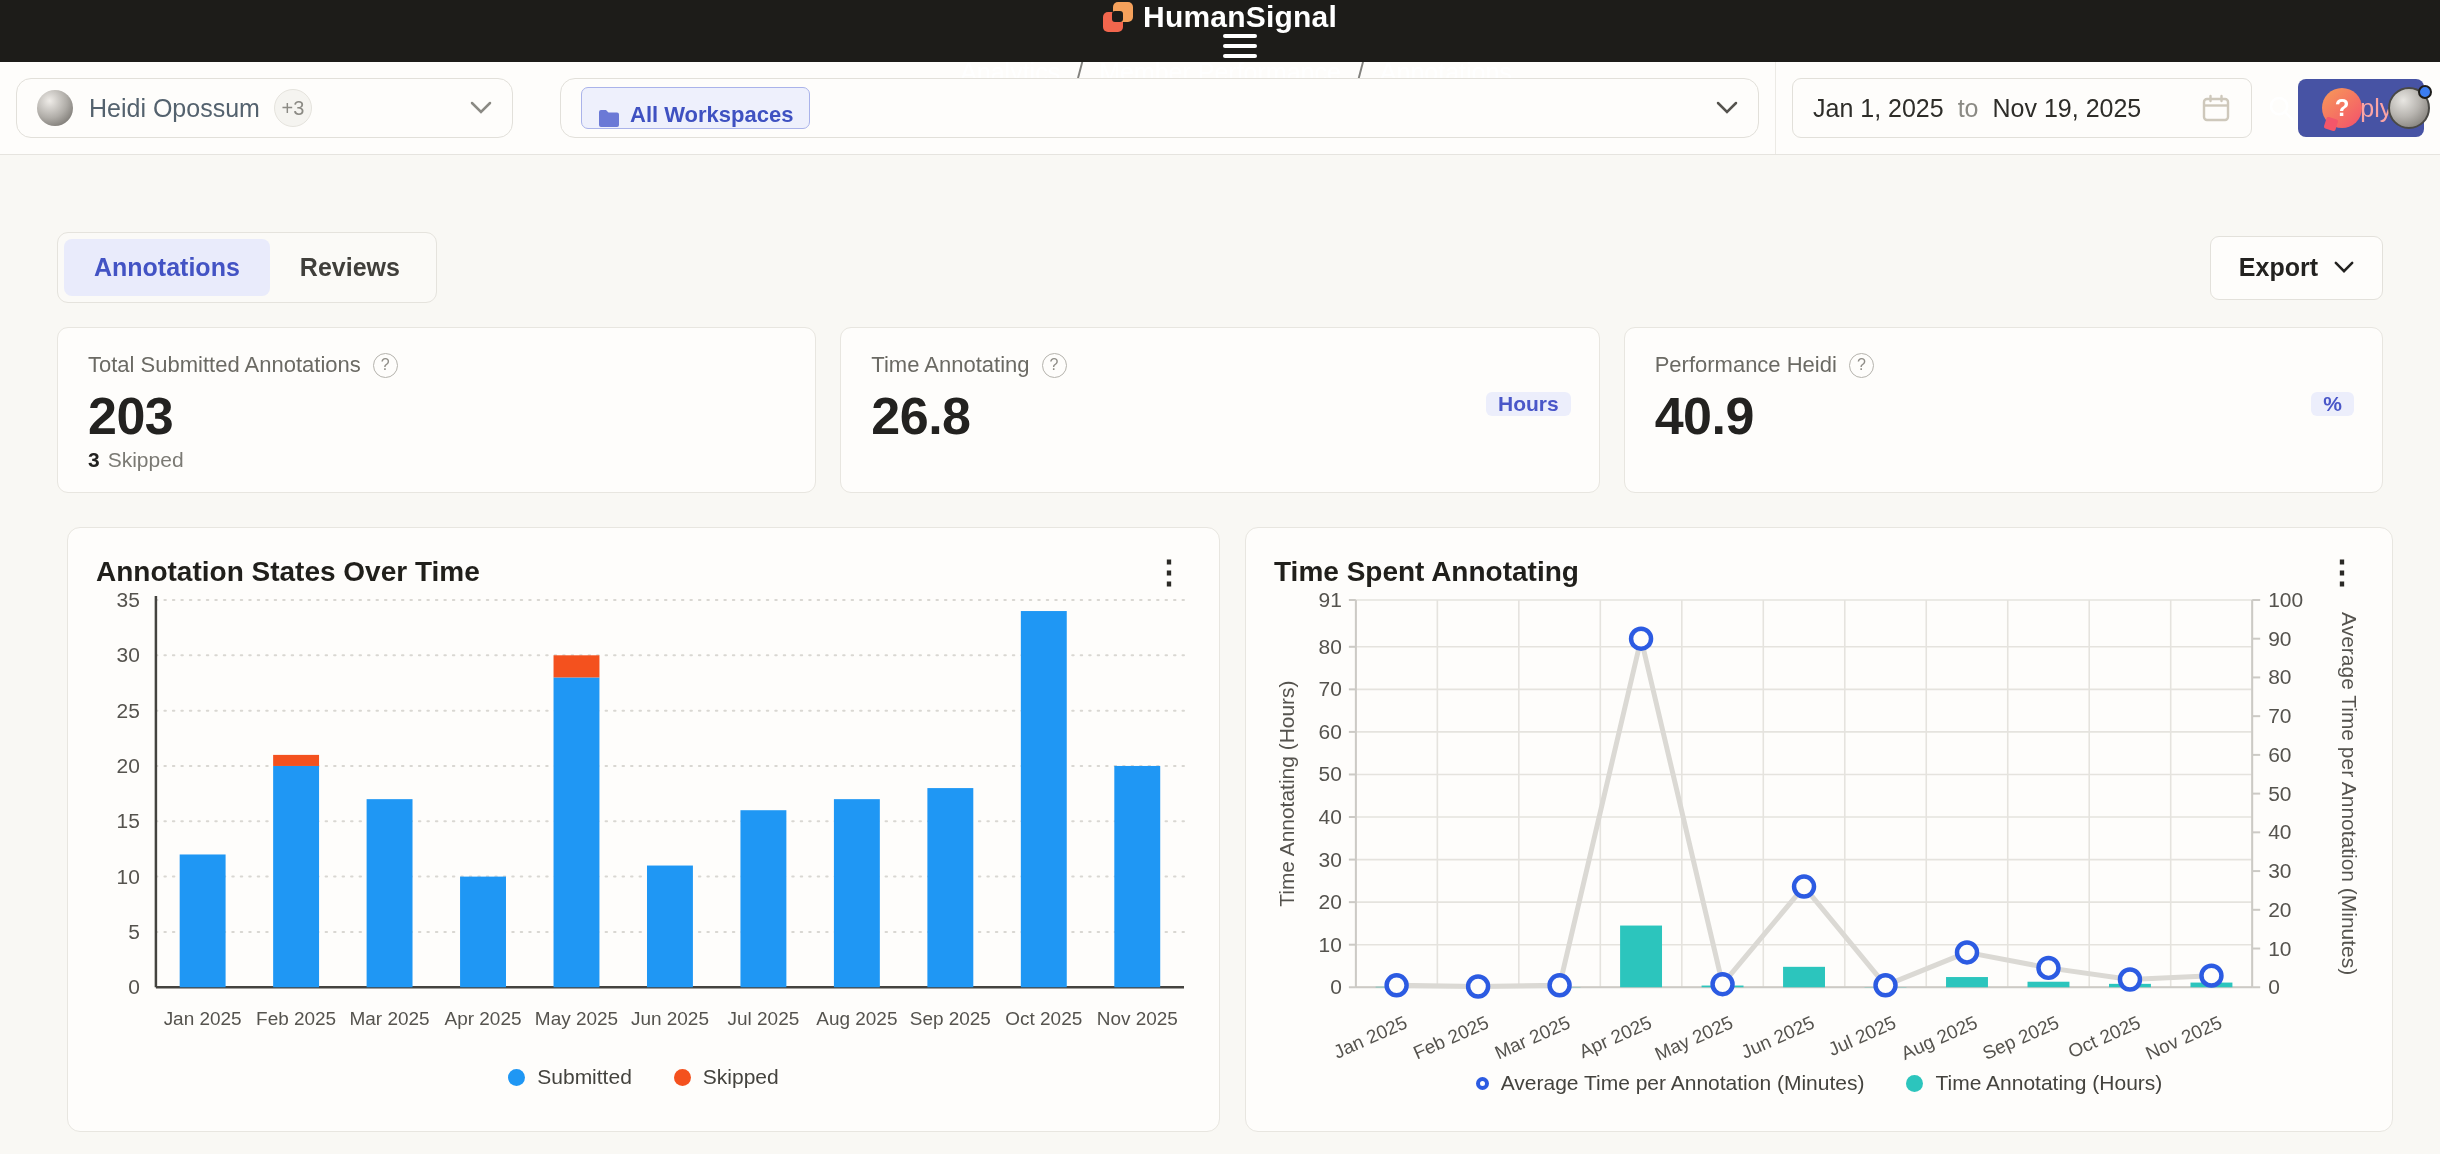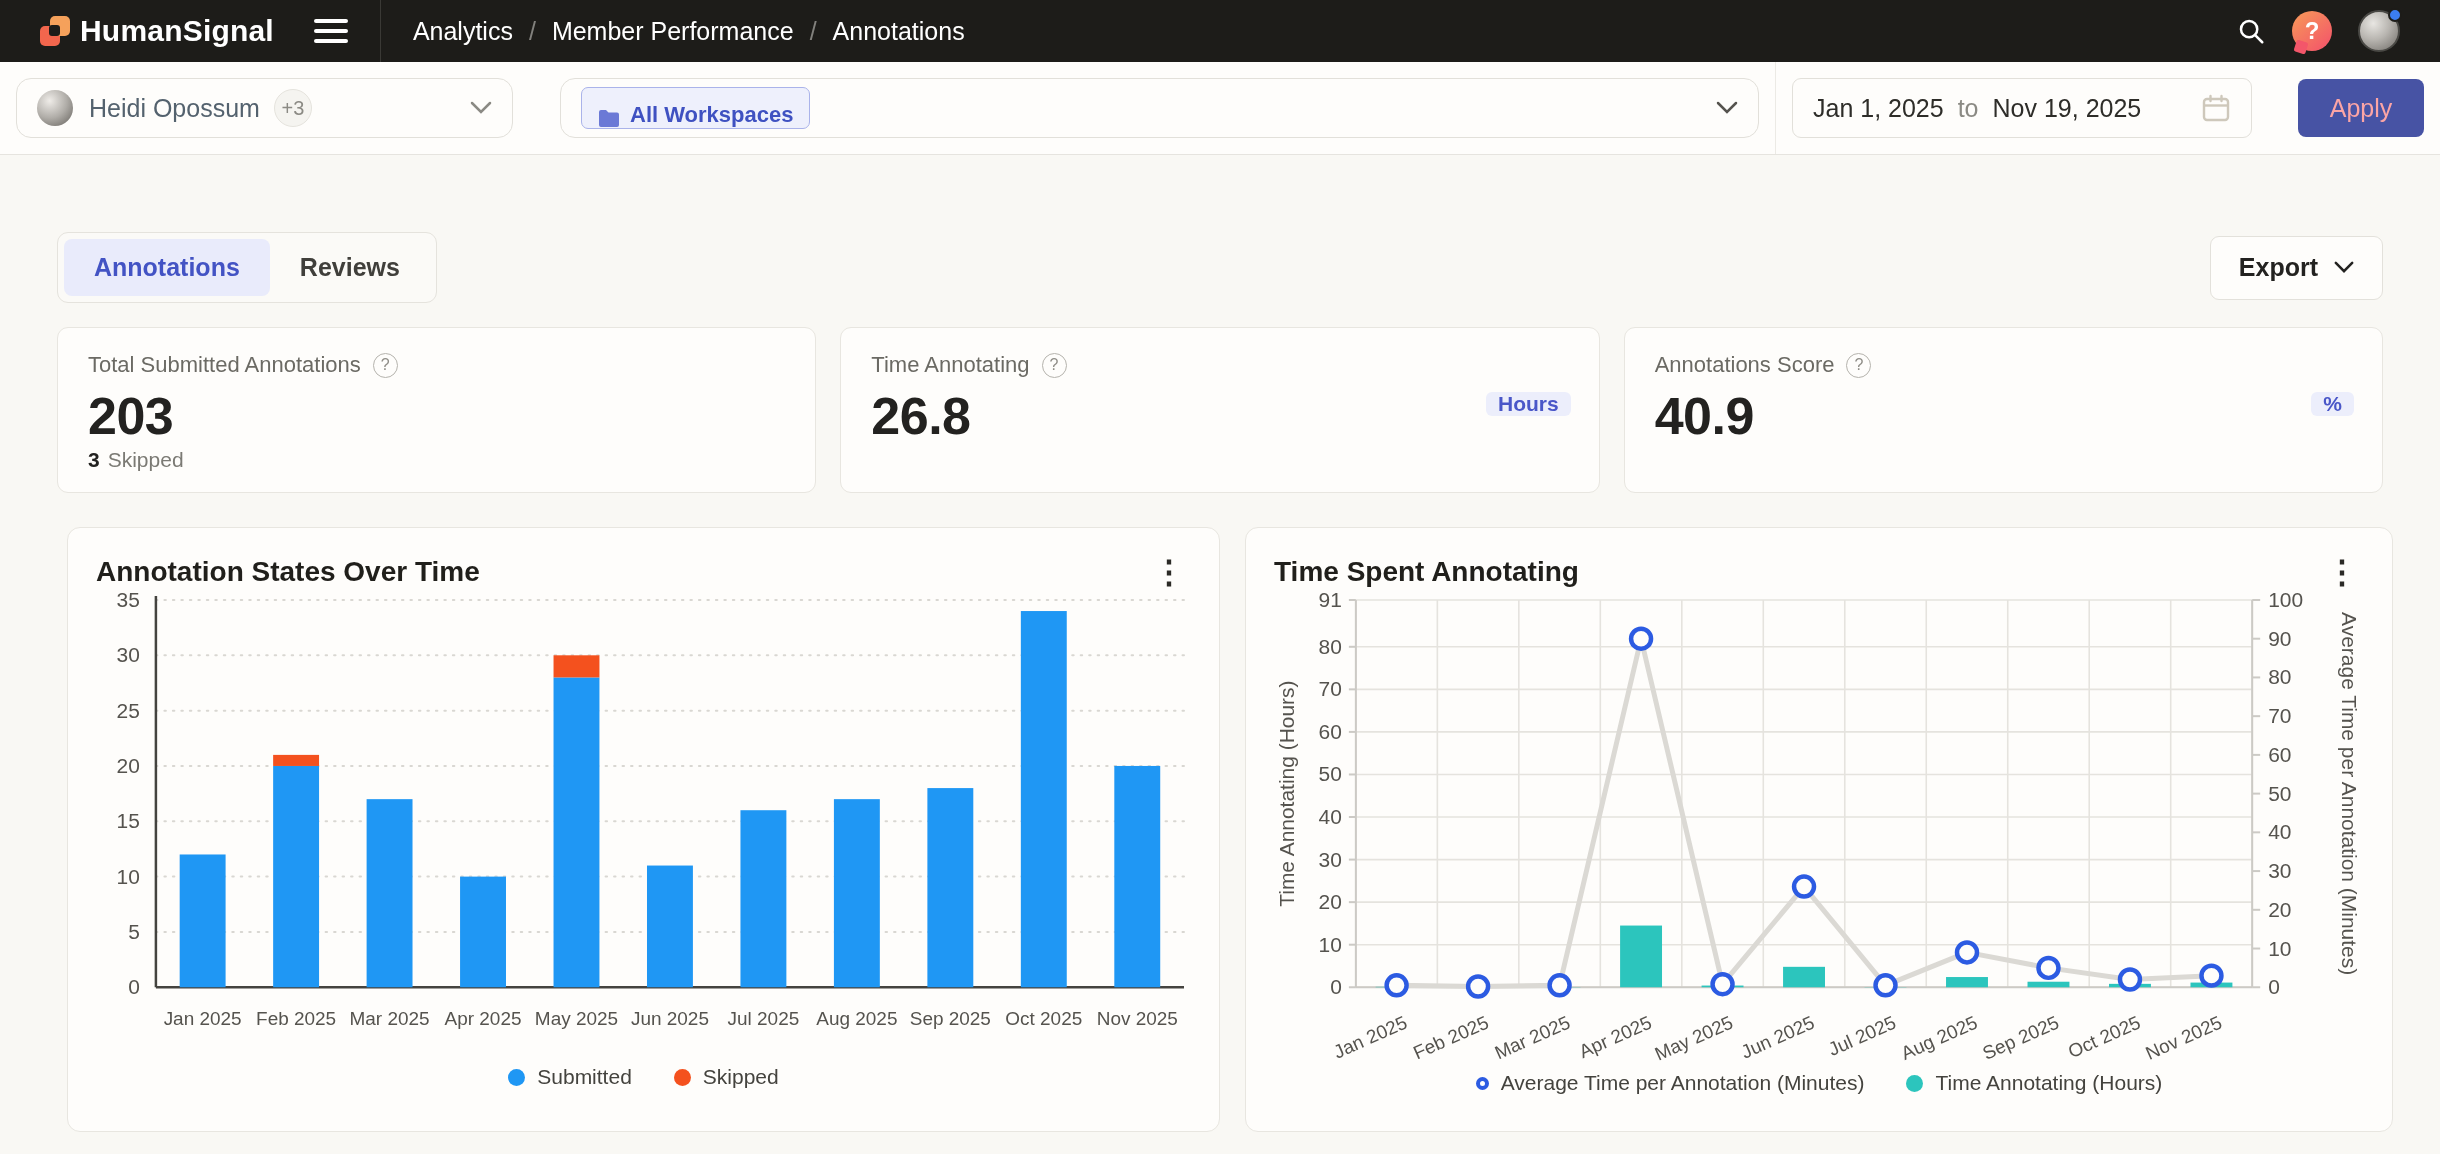--- a/index.html
+++ b/index.html
@@ -1,20 +1,20 @@
 <!DOCTYPE html>
 <html><head>
 <meta charset="utf-8">
 <style>
   * { margin:0; padding:0; box-sizing:border-box; }
   html,body { width:2440px; height:1154px; overflow:hidden;
     font-family:"Liberation Sans", sans-serif; background:#f9f8f4; color:#232220; }
 
   
-  .header { height:62px; background:#1d1c19; display:flex; align-items:center; padding:0 40px; }
+  .header { height:62px; background:#1d1c19; display:flex; align-items:center; padding:0 10px;flex-direction:column; }
   .logo { display:flex; align-items:center; gap:10px; }
   .logo-mark { position:relative; width:30px; height:30px; }
   .logo-sq1 { position:absolute; left:0; bottom:0; width:20px; height:20px; border-radius:5px; background:#f2664d; }
   .logo-sq2 { position:absolute; right:0; top:0; width:20px; height:20px; border-radius:5px; background:#f5a15b; }
   .logo-sq3 { position:absolute; left:9px; top:9px; width:11px; height:11px; border-radius:3px; background:#1d1c19; }
   .logo-text { color:#fff; font-size:30px; font-weight:bold; letter-spacing:.2px; }
   .hamburger { margin-left:40px; width:34px; display:flex; flex-direction:column; gap:6px; cursor:pointer; }
   .hamburger span { height:4px; border-radius:2px; background:#fff; }
   .hd-divider { width:1px; height:62px; background:#3a3935; margin-left:32px; }
   .breadcrumb { display:flex; align-items:center; gap:16px; margin-left:32px; font-size:25px; color:#fff; }
@@ -195,21 +195,21 @@
     <div class="statcard">
       <div class="stat-label-row">
         <span class="stat-label">Time Annotating</span>
         <span class="help-ic">?</span>
       </div>
       <div class="stat-value">26.8</div>
       <div class="unit-badge">Hours</div>
     </div>
     <div class="statcard">
       <div class="stat-label-row">
-        <span class="stat-label">Annotations Score</span>
+        <span class="stat-label">Performance Heidi</span>
         <span class="help-ic">?</span>
       </div>
       <div class="stat-value">40.9</div>
       <div class="unit-badge">%</div>
     </div>
   </div>
 
   <div class="chartsrow">
     <div class="chartcard">
       <div class="chart-head">

